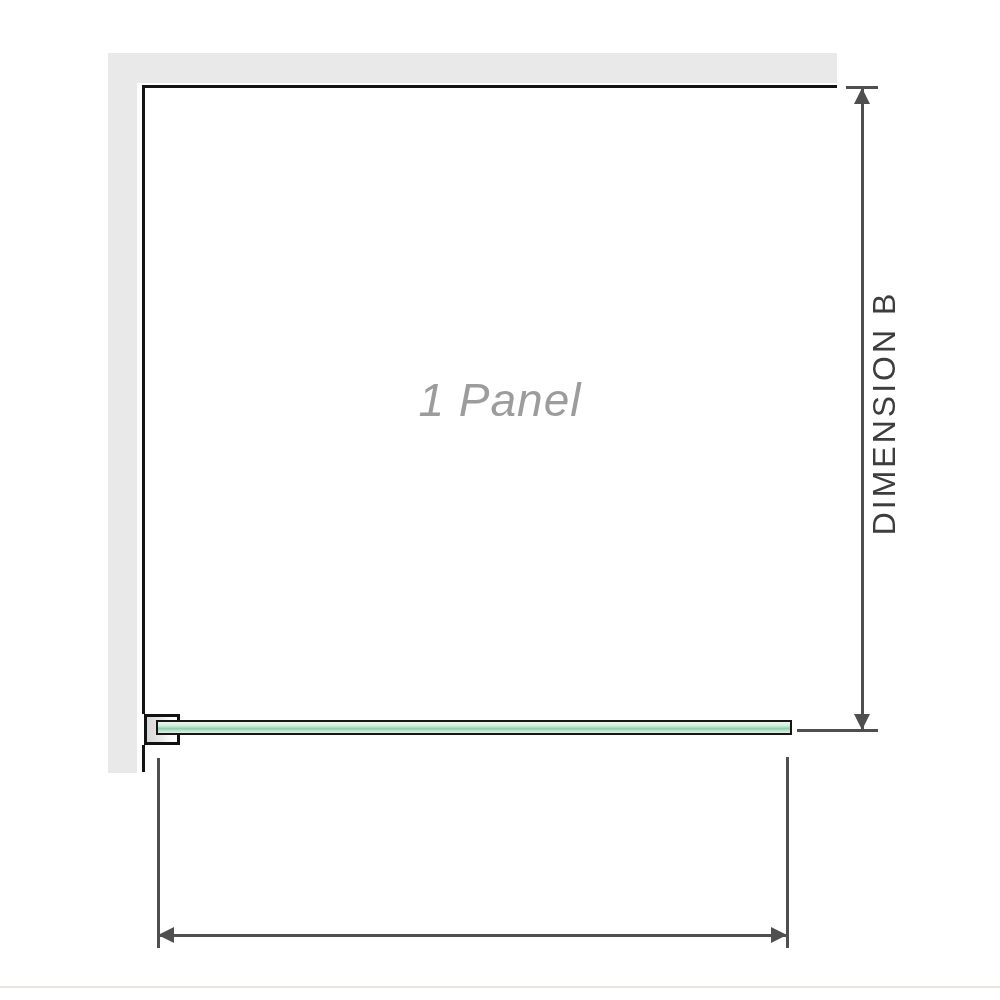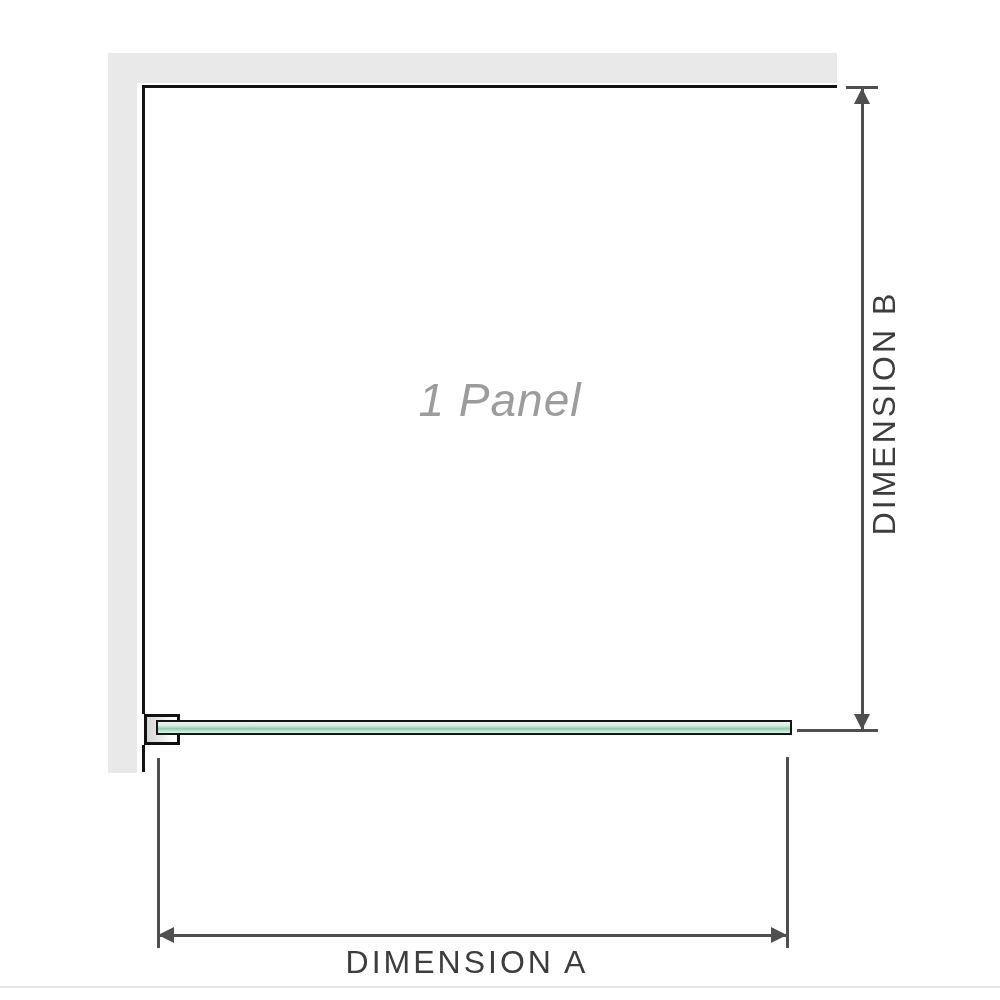--- a/index.html
+++ b/index.html
@@ -74,17 +74,16 @@
   <div class="dim dimb-tick-bottom"></div>
   <div class="arrow arrow-up"></div>
   <div class="arrow arrow-down"></div>
   <div class="dim-label dimb-label">DIMENSION B</div>
 
   <div class="dim dima-ext-left"></div>
   <div class="dim dima-ext-right"></div>
   <div class="dim dima-line"></div>
   <div class="arrow arrow-left"></div>
   <div class="arrow arrow-right"></div>
-  <div class="dim-label dima-label">DIMENSION A</div>
 
   <div class="baseline-rule"></div>
 
 </div>
 
 </body></html>

